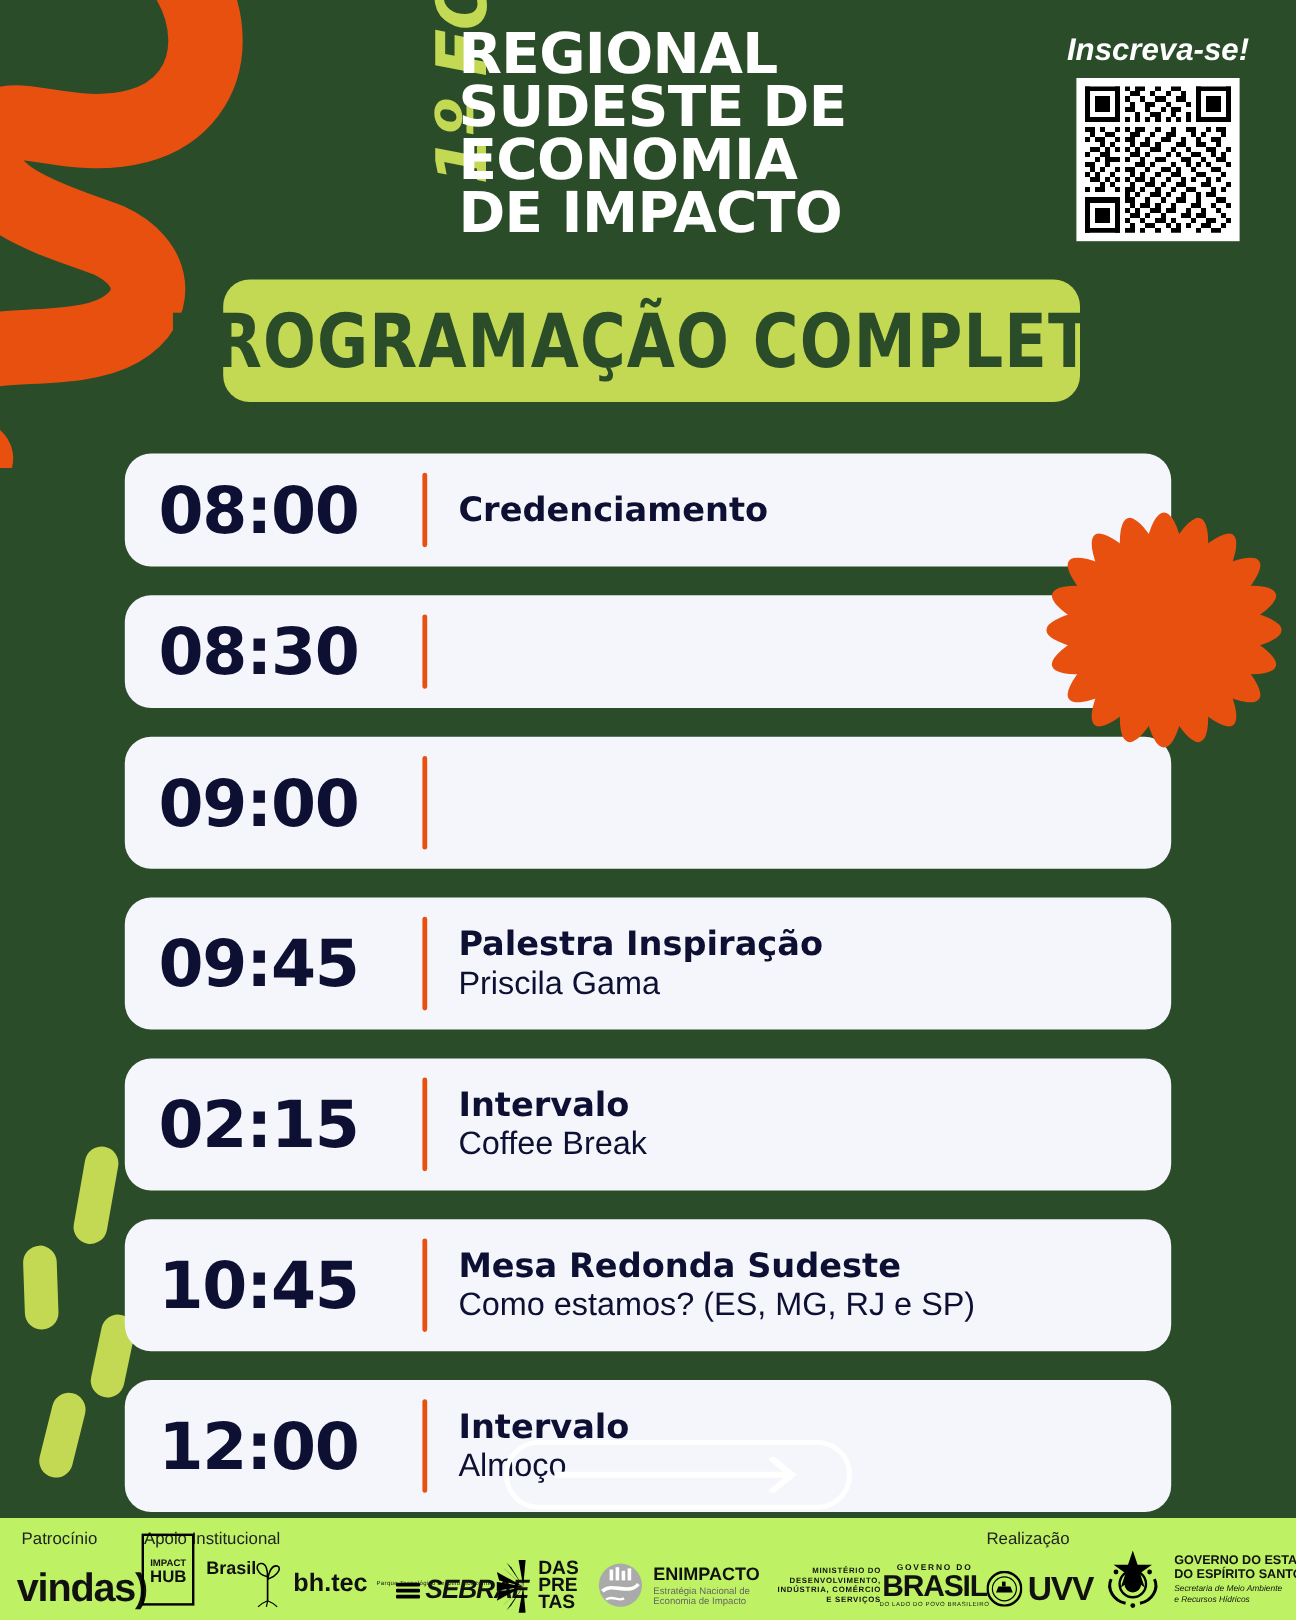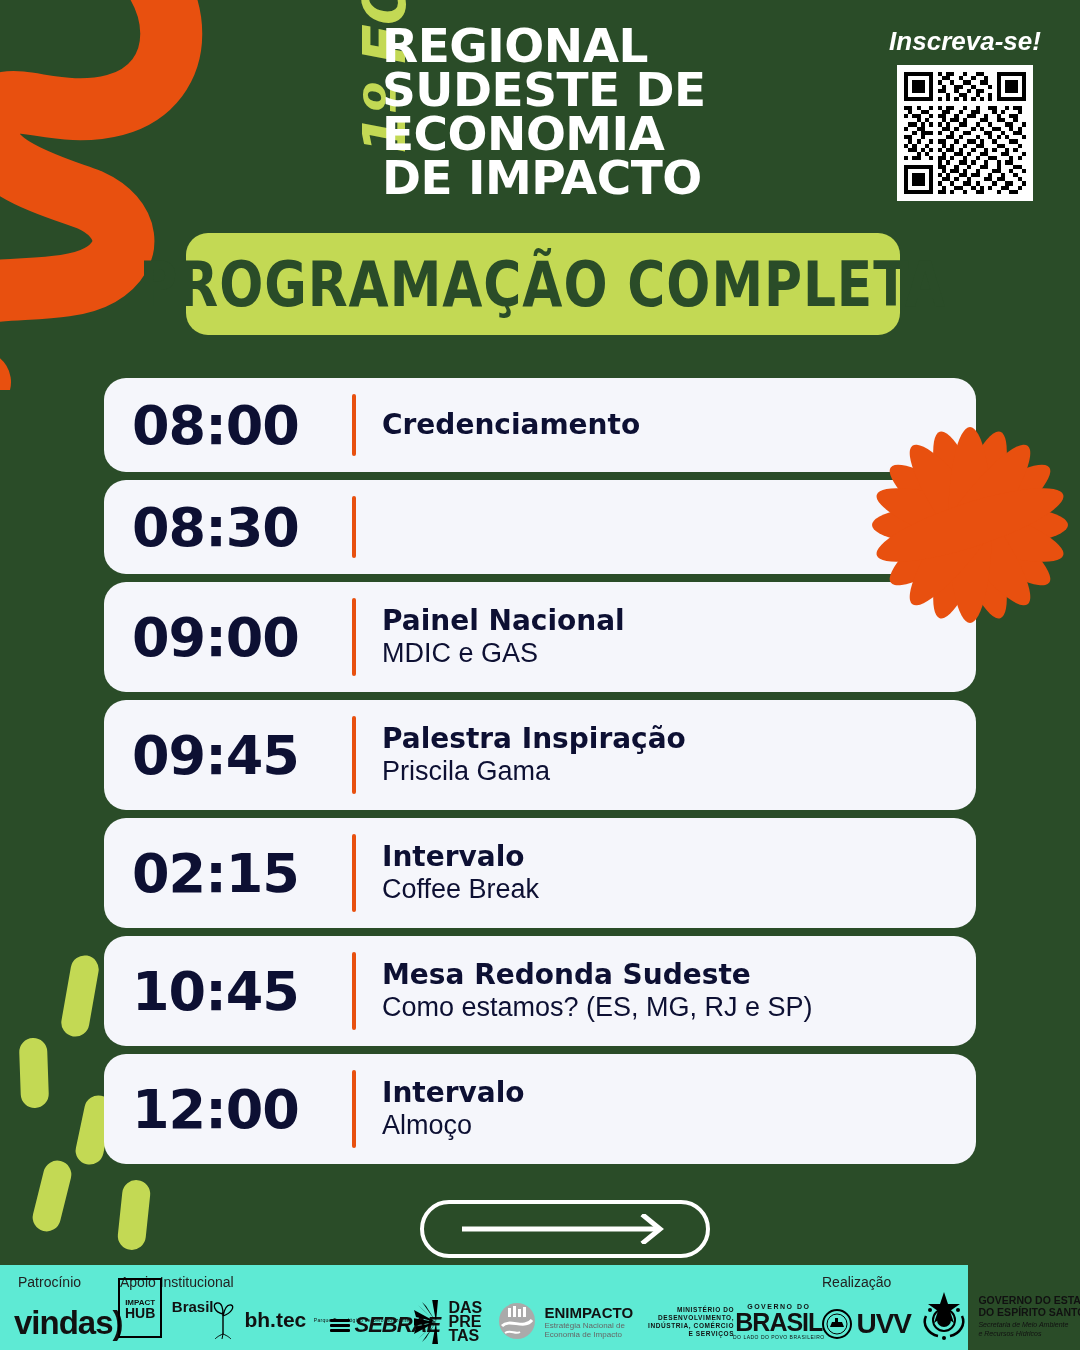--- a/index.html
+++ b/index.html
@@ -64,21 +64,21 @@
     font-family:"DejaVu Sans Condensed","DejaVu Sans", sans-serif;
     letter-spacing:1px; transform:scaleX(0.93);
     white-space:nowrap;
   }
 
   
   #schedule {
     position:absolute; left:104px; top:378px; width:872px; z-index:5;
   }
   .row {
-    background:#f5f6fb; border-radius:22px; margin-bottom:8px;
+    background:#f5f6fb; border-radius:22px; margin-bottom:24px;
     display:flex; align-items:center; position:relative;
     padding:0 0 0 28px;
   }
   .row.h1 { height:94px; }
   .row.h2 { height:110px; }
   .time {
     width:220px; flex:0 0 220px;
     color:#0d1033; font-weight:bold; font-size:54px; letter-spacing:-1px;
     font-family:"DejaVu Sans", sans-serif;
   }
@@ -99,22 +99,22 @@
   
   #arrow-btn {
     position:absolute; left:420px; top:1200px; width:290px; height:58px;
     border:4px solid #ffffff; border-radius:999px; z-index:5;
     display:flex; align-items:center; justify-content:center;
   }
   #arrow-btn svg { width:215px; height:30px; }
 
   
   #footer {
-    position:absolute; left:0; bottom:0; width:968px; height:85px;
-    background:#5eead4; z-index:7;
+    position:absolute; left:0; bottom:0; width:1080px; height:85px;
+    background:#bef264; z-index:7;
   }
   .flabel {
     position:absolute; top:9px; color:#222; font-size:14px;
     font-family:"Liberation Sans", sans-serif;
   }
   .logo {
     position:absolute; bottom:6px; color:#111;
     font-family:"Liberation Sans", sans-serif; white-space:nowrap;
   }
   .logo-txt { font-weight:bold; }
@@ -420,24 +420,20 @@
   </div>
 
   <div class="row h1">
     <div class="time">08:30</div>
     <div class="vbar"></div>
   </div>
 
   <div class="row h2">
     <div class="time">09:00</div>
     <div class="vbar"></div>
-    <div class="texts">
-      <div class="ttl">Painel Nacional</div>
-      <div class="sub">MDIC e GAS</div>
-    </div>
   </div>
 
   <div class="row h2">
     <div class="time">09:45</div>
     <div class="vbar"></div>
     <div class="texts">
       <div class="ttl">Palestra Inspiração</div>
       <div class="sub">Priscila Gama</div>
     </div>
   </div>

